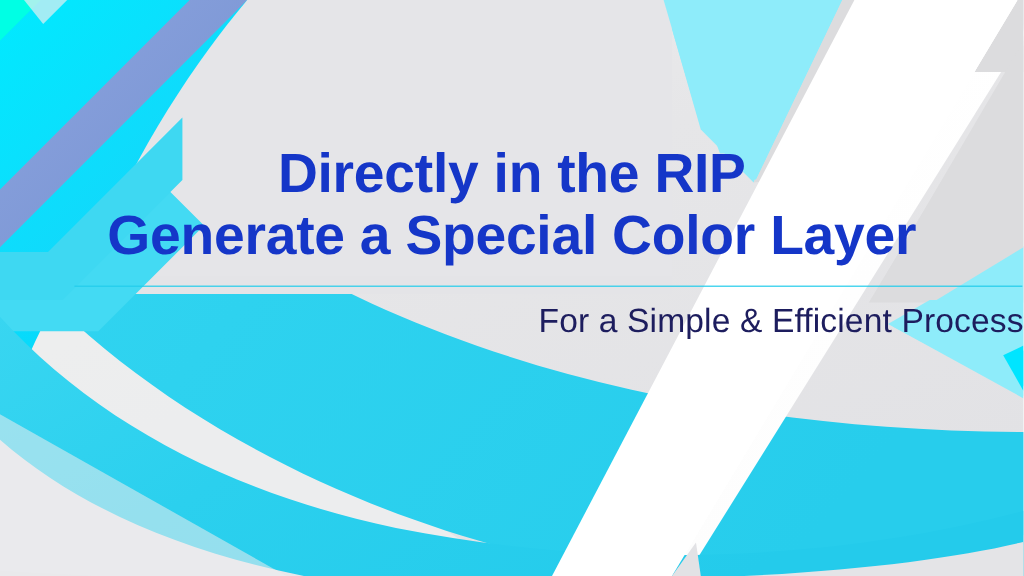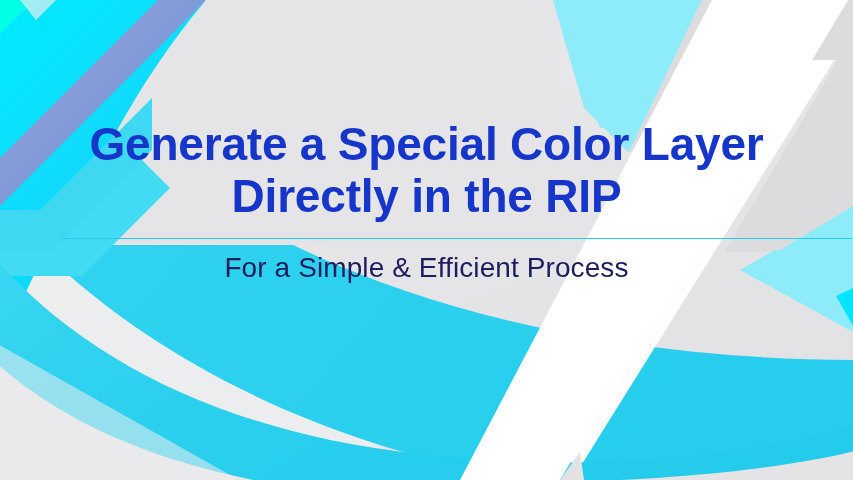--- a/index.html
+++ b/index.html
@@ -53,21 +53,21 @@
     top: 238px;
     width: 790px;
     height: 1px;
     background: #22cdec;
   }
   #subtitle-block {
     position: absolute;
     left: 0;
     top: 251px;
     width: 853px;
-    text-align: center;
+    text-align: right;
   }
   #subtitle-text {
     display: inline-block;
     font-size: 28px;
     line-height: 34px;
     font-weight: normal;
     color: #1D1D5E;
     letter-spacing: 0.1px;
     white-space: nowrap;
   }
@@ -286,22 +286,22 @@
       <path d="M 848,0 L 853,0 L 853,22 Z" fill="#dcdcde"></path>
 
       <path d="M 560,480 L 580,452 L 584,480 Z" fill="#e2e2e5"></path>
 
     </g>
   </svg>
 
   <div id="text-layer">
 
     <div id="title-block">
+      <span class="title-line">Directly in the RIP</span>
       <span class="title-line">Generate a Special Color Layer</span>
-      <span class="title-line">Directly in the RIP</span>
     </div>
 
     <div id="divider"></div>
 
     <div id="subtitle-block">
       <span id="subtitle-text">For a Simple &amp; Efficient Process</span>
     </div>
 
   </div>
 

